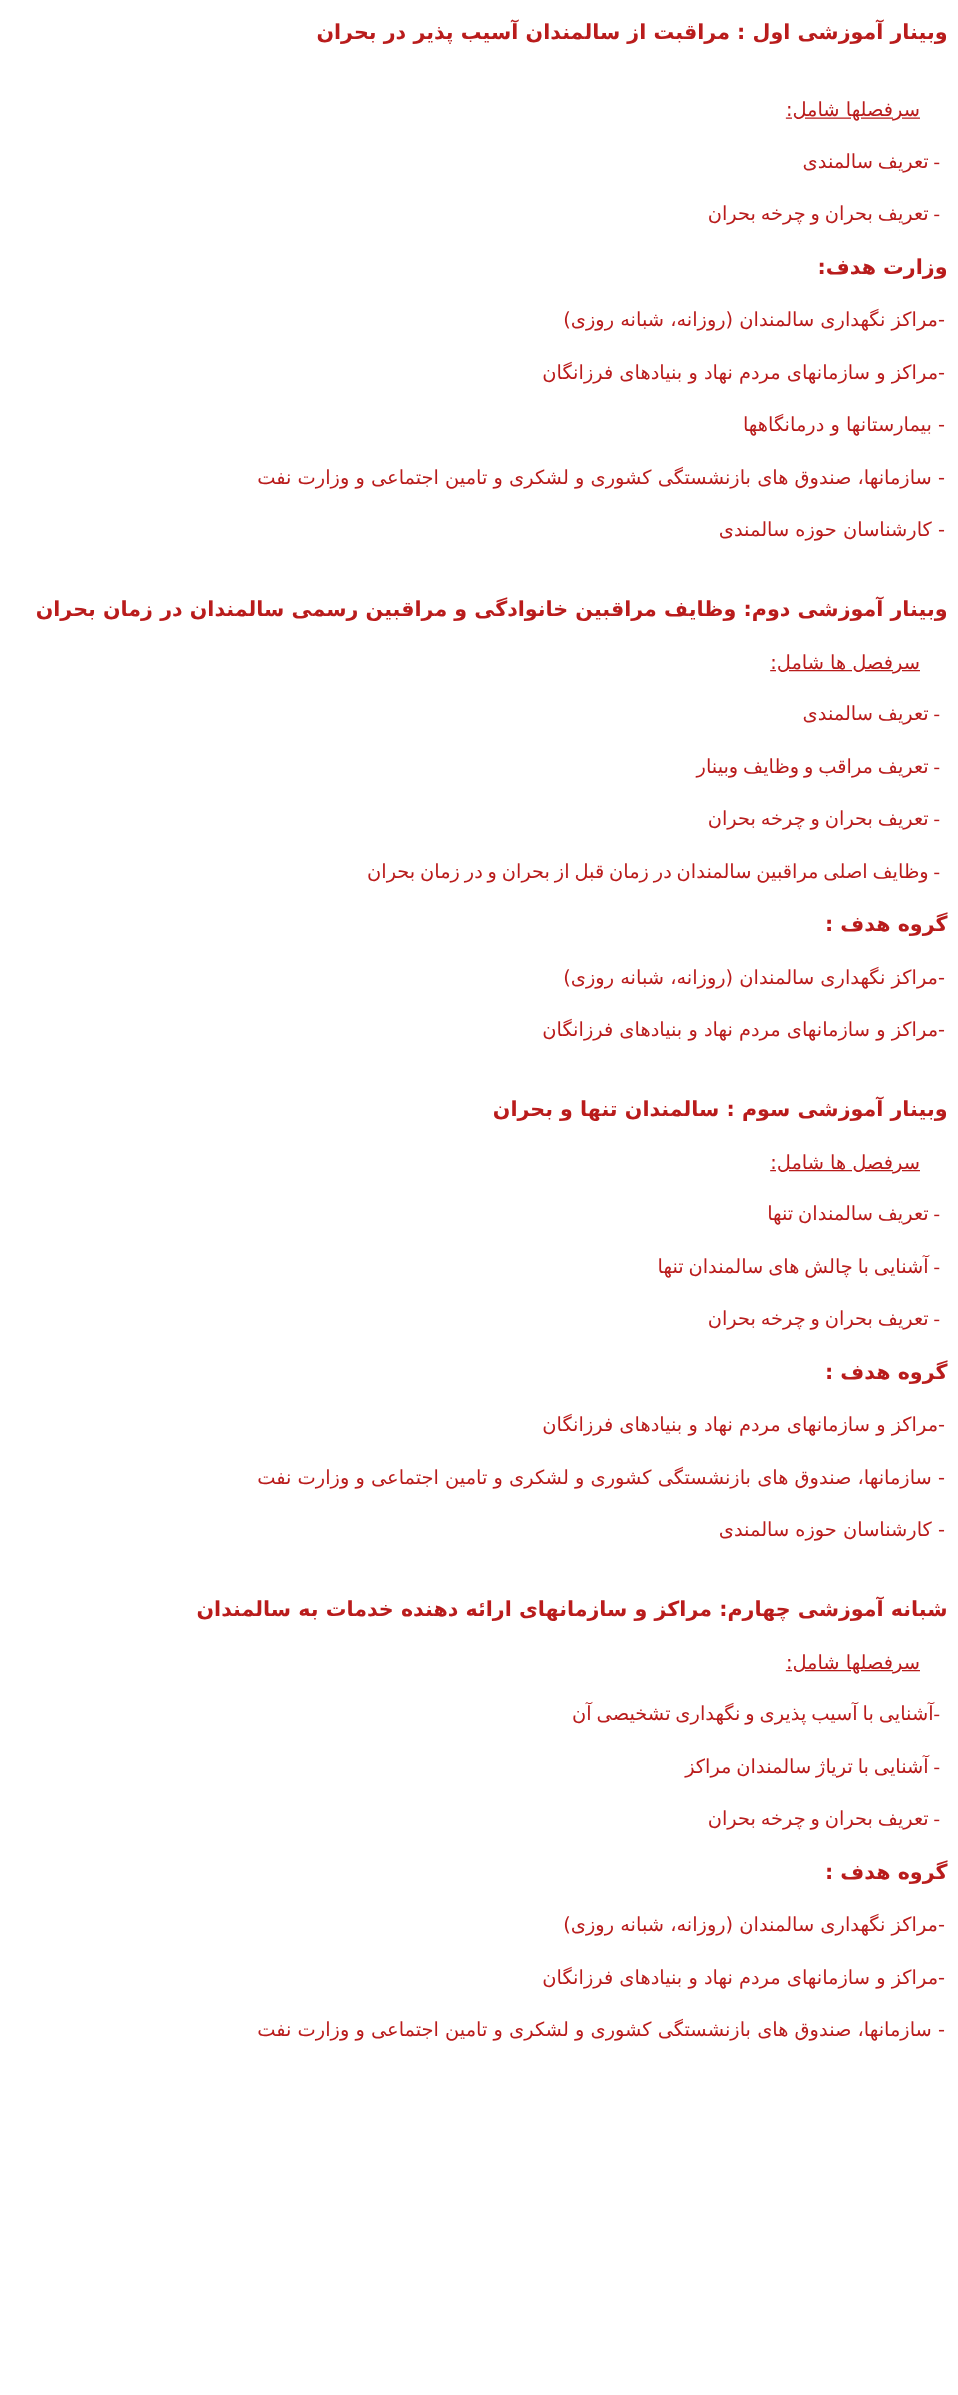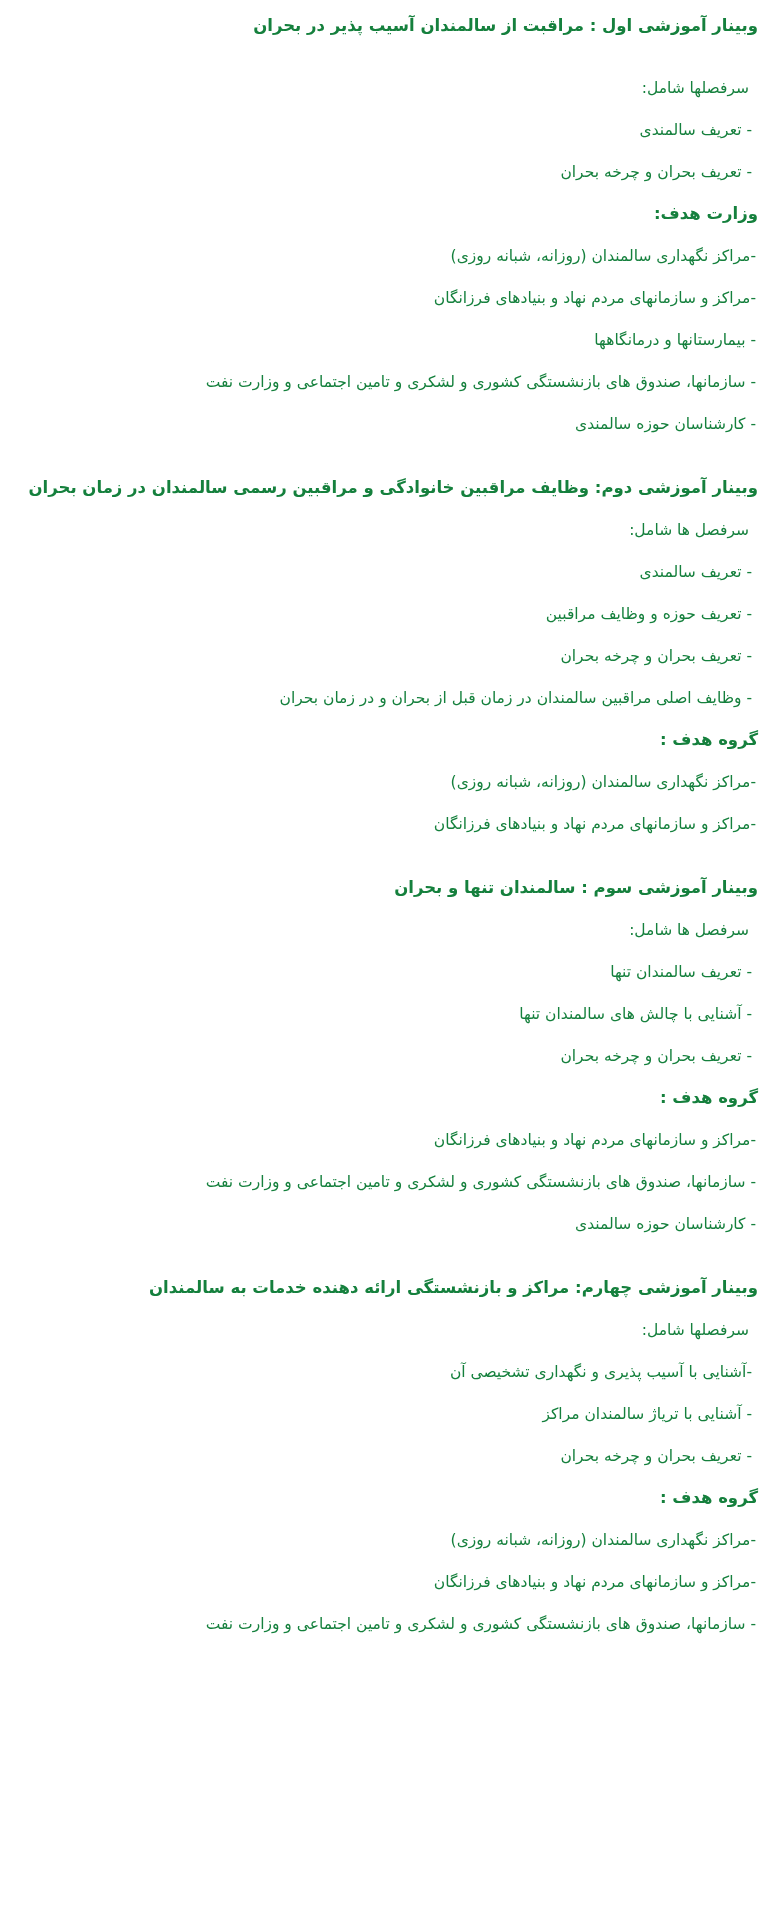--- a/index.html
+++ b/index.html
@@ -6,36 +6,36 @@
   body {
     width: 766px;
     height: 1916px;
     background: #ffffff;
     overflow: hidden;
   }
   .doc {
     direction: rtl;
     text-align: right;
     font-family: "DejaVu Sans", sans-serif;
-    color: #15803d;
+    color: #b91c1c;
     box-sizing: border-box;
     padding: 16px 0 0 0;
   }
   .line {
     line-height: 20px;
     font-size: 15.5px;
     margin: 0 0 22px 0;
   }
   .sec-title {
     font-weight: bold;
     font-size: 16.5px;
     margin-right: 8px;
   }
-  .topics-label { margin-right: 17px; }
-  .topic        { margin-right: 14px; }
+  .topics-label { margin-right: 30px; text-decoration: underline; }
+  .topic        { margin-right: 14px; font-family: Liberation Serif, serif; }
   .aud-label    { font-weight: bold; font-size: 16.5px; margin-right: 8px; }
   .aud-item     { margin-right: 10px; margin-top: 16px; }
   section { margin-bottom: 44px; }
   section.first .sec-title { margin-bottom: 42px; }
 </style>
 </head>
 <body>
 
 <main class="doc">
 
@@ -49,42 +49,42 @@
     <p class="line aud-item">-مراکز و سازمانهای مردم نهاد و بنیادهای فرزانگان</p>
     <p class="line aud-item">- بیمارستانها و درمانگاهها</p>
     <p class="line aud-item">- سازمانها، صندوق های بازنشستگی کشوری و لشکری و تامین اجتماعی و وزارت نفت</p>
     <p class="line aud-item">- کارشناسان حوزه سالمندی</p>
   </section>
 
   <section>
     <p class="line sec-title">وبینار آموزشی دوم: وظایف مراقبین خانوادگی و مراقبین رسمی سالمندان در زمان بحران</p>
     <p class="line topics-label">سرفصل ها شامل:</p>
     <p class="line topic">- تعریف سالمندی</p>
-    <p class="line topic">- تعریف حوزه و وظایف مراقبین</p>
+    <p class="line topic">- تعریف مراقب و وظایف وبینار</p>
     <p class="line topic">- تعریف بحران و چرخه بحران</p>
     <p class="line topic">- وظایف اصلی مراقبین سالمندان در زمان قبل از بحران و در زمان بحران</p>
     <p class="line aud-label">گروه هدف :</p>
     <p class="line aud-item">-مراکز نگهداری سالمندان (روزانه، شبانه روزی)</p>
     <p class="line aud-item">-مراکز و سازمانهای مردم نهاد و بنیادهای فرزانگان</p>
   </section>
 
   <section>
     <p class="line sec-title">وبینار آموزشی سوم : سالمندان تنها و بحران</p>
     <p class="line topics-label">سرفصل ها شامل:</p>
     <p class="line topic">- تعریف سالمندان تنها</p>
     <p class="line topic">- آشنایی با چالش های سالمندان تنها</p>
     <p class="line topic">- تعریف بحران و چرخه بحران</p>
     <p class="line aud-label">گروه هدف :</p>
     <p class="line aud-item">-مراکز و سازمانهای مردم نهاد و بنیادهای فرزانگان</p>
     <p class="line aud-item">- سازمانها، صندوق های بازنشستگی کشوری و لشکری و تامین اجتماعی و وزارت نفت</p>
     <p class="line aud-item">- کارشناسان حوزه سالمندی</p>
   </section>
 
   <section>
-    <p class="line sec-title">وبینار آموزشی چهارم: مراکز و بازنشستگی ارائه دهنده خدمات به سالمندان</p>
+    <p class="line sec-title">شبانه آموزشی چهارم: مراکز و سازمانهای ارائه دهنده خدمات به سالمندان</p>
     <p class="line topics-label">سرفصلها شامل:</p>
     <p class="line topic">-آشنایی با آسیب پذیری و نگهداری تشخیصی آن</p>
     <p class="line topic">- آشنایی با تریاژ سالمندان مراکز</p>
     <p class="line topic">- تعریف بحران و چرخه بحران</p>
     <p class="line aud-label">گروه هدف :</p>
     <p class="line aud-item">-مراکز نگهداری سالمندان (روزانه، شبانه روزی)</p>
     <p class="line aud-item">-مراکز و سازمانهای مردم نهاد و بنیادهای فرزانگان</p>
     <p class="line aud-item">- سازمانها، صندوق های بازنشستگی کشوری و لشکری و تامین اجتماعی و وزارت نفت</p>
   </section>
 

